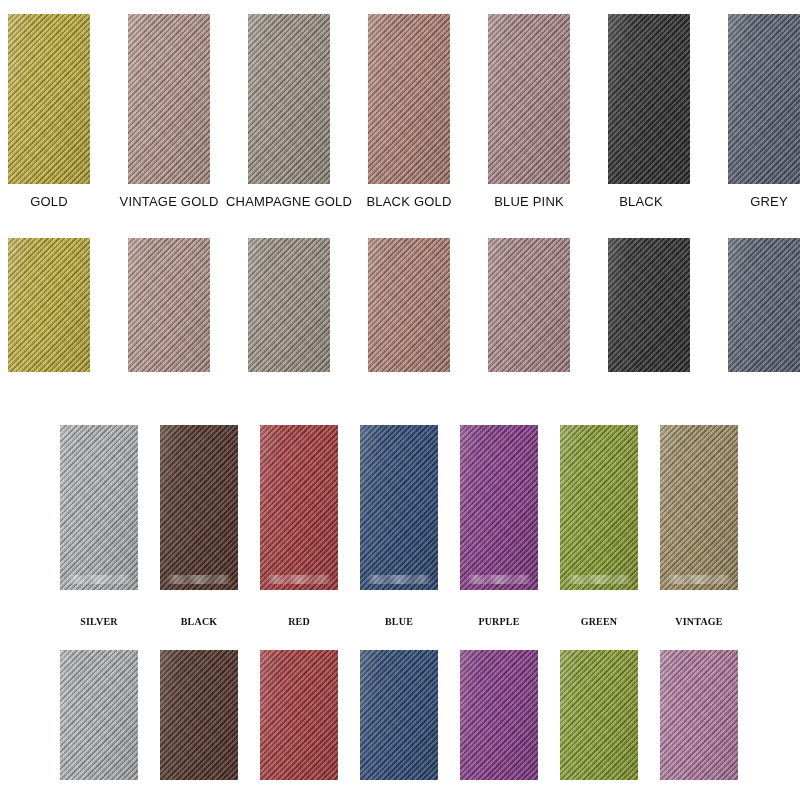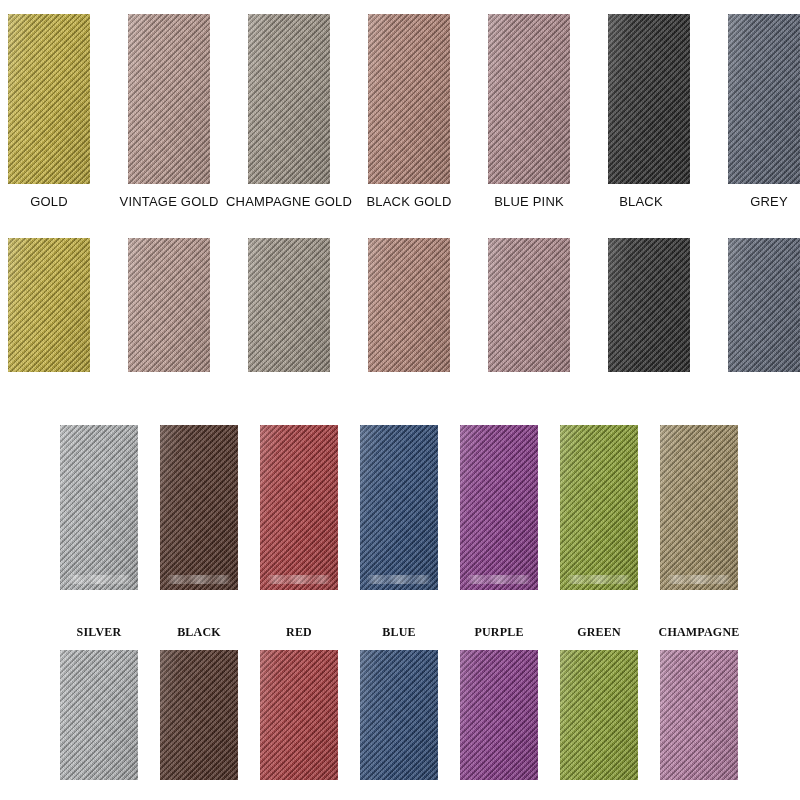--- a/index.html
+++ b/index.html
@@ -90,22 +90,21 @@
     text-align: center;
     color: #111111;
     font-size: 13px;
     line-height: 15px;
     letter-spacing: 0.2px;
     white-space: nowrap;
   }
   .label.serif {
     font-family: "Liberation Serif", serif;
     font-weight: 700;
-    font-size: 12px;
-    margin-top: 11px;
+    font-size: 10px;
   }
   .label.sans {
     font-family: "Liberation Sans", sans-serif;
     font-weight: 400;
   }
 </style>
 </head>
 <body>
 
 <div id="board">
@@ -206,21 +205,21 @@
       <div class="weave"></div>
       <div class="sheen"></div>
       <div class="wm"></div>
     </div>
     <div class="label serif" style="left: 536px; width: 126px; top: 614px;">GREEN</div>
     <div class="swatch" style="left: 660px; top: 425px; width: 78px; height: 165px; background-color: rgb(167, 148, 104);">
       <div class="weave"></div>
       <div class="sheen"></div>
       <div class="wm"></div>
     </div>
-    <div class="label serif" style="left: 636px; width: 126px; top: 614px;">CHAMPAGNE</div>
+    <div class="label serif" style="left: 636px; width: 126px; top: 614px;">VINTAGE</div>
     <div class="swatch" style="left: 60px; top: 650px; width: 78px; height: 130px; background-color: rgb(185, 188, 190);">
       <div class="weave"></div>
       <div class="sheen"></div>
     </div>
     <div class="swatch" style="left: 160px; top: 650px; width: 78px; height: 130px; background-color: rgb(82, 49, 38);">
       <div class="weave"></div>
       <div class="sheen"></div>
     </div>
     <div class="swatch" style="left: 260px; top: 650px; width: 78px; height: 130px; background-color: rgb(176, 59, 62);">
       <div class="weave"></div>

